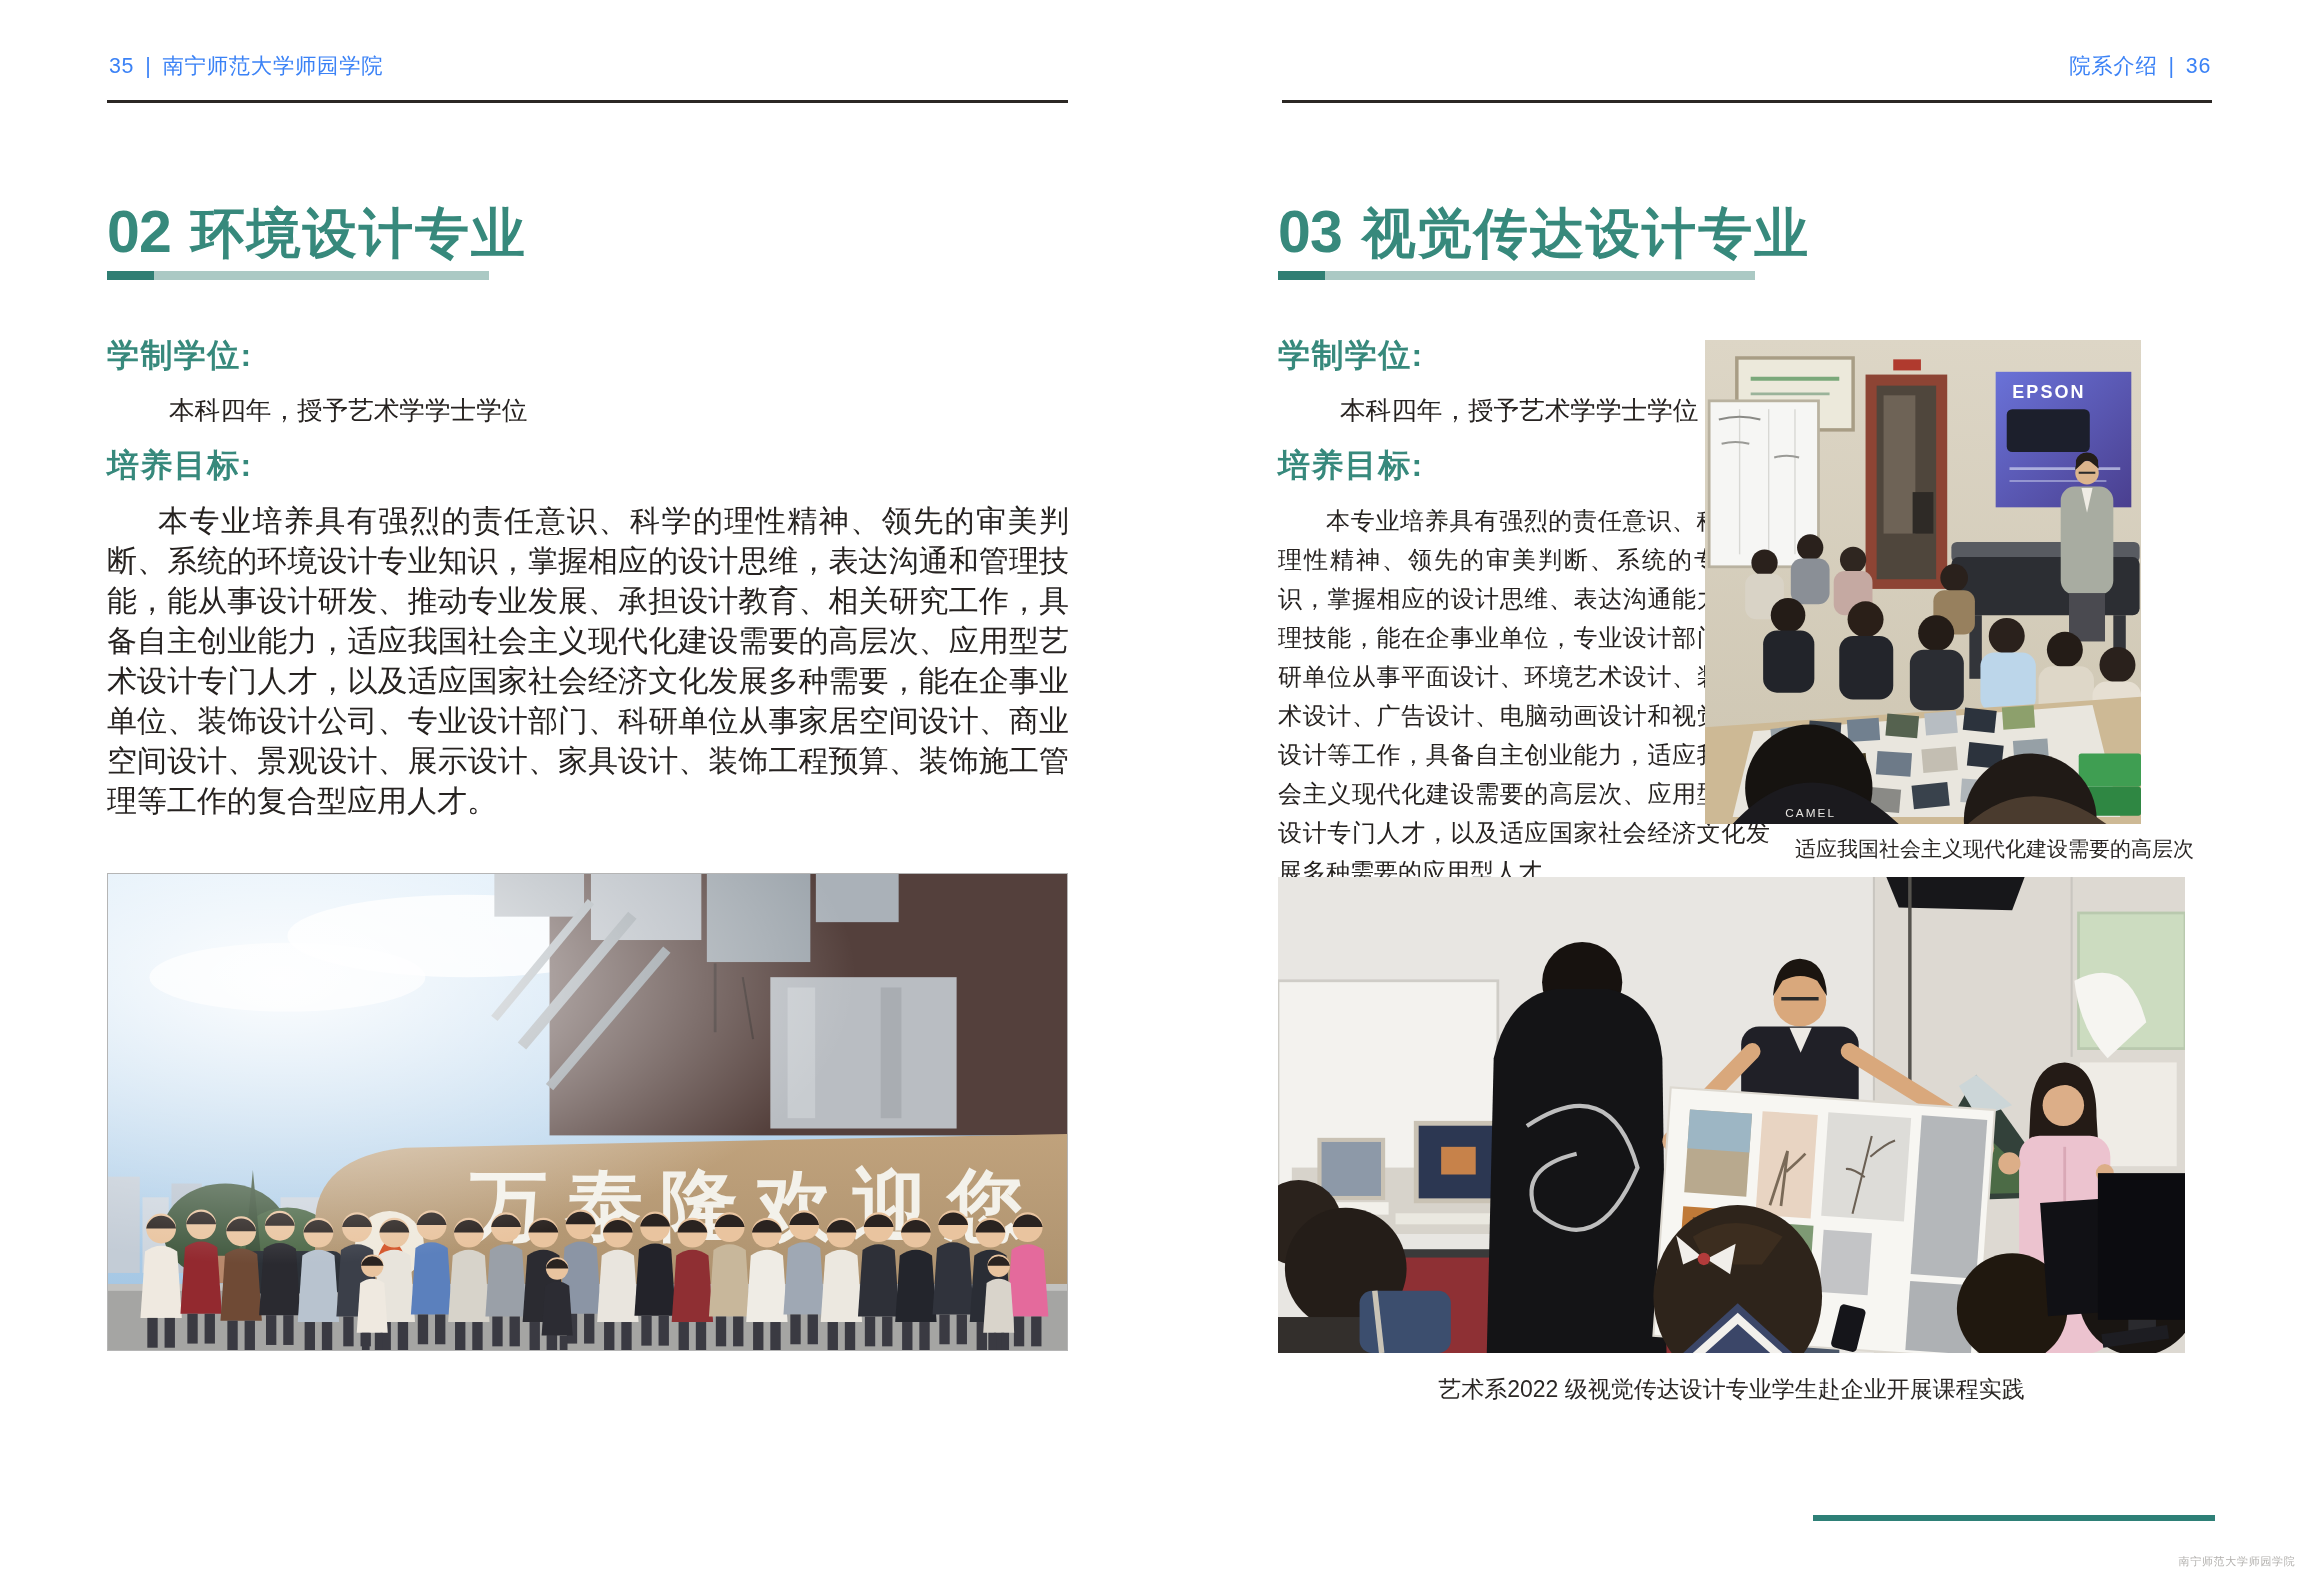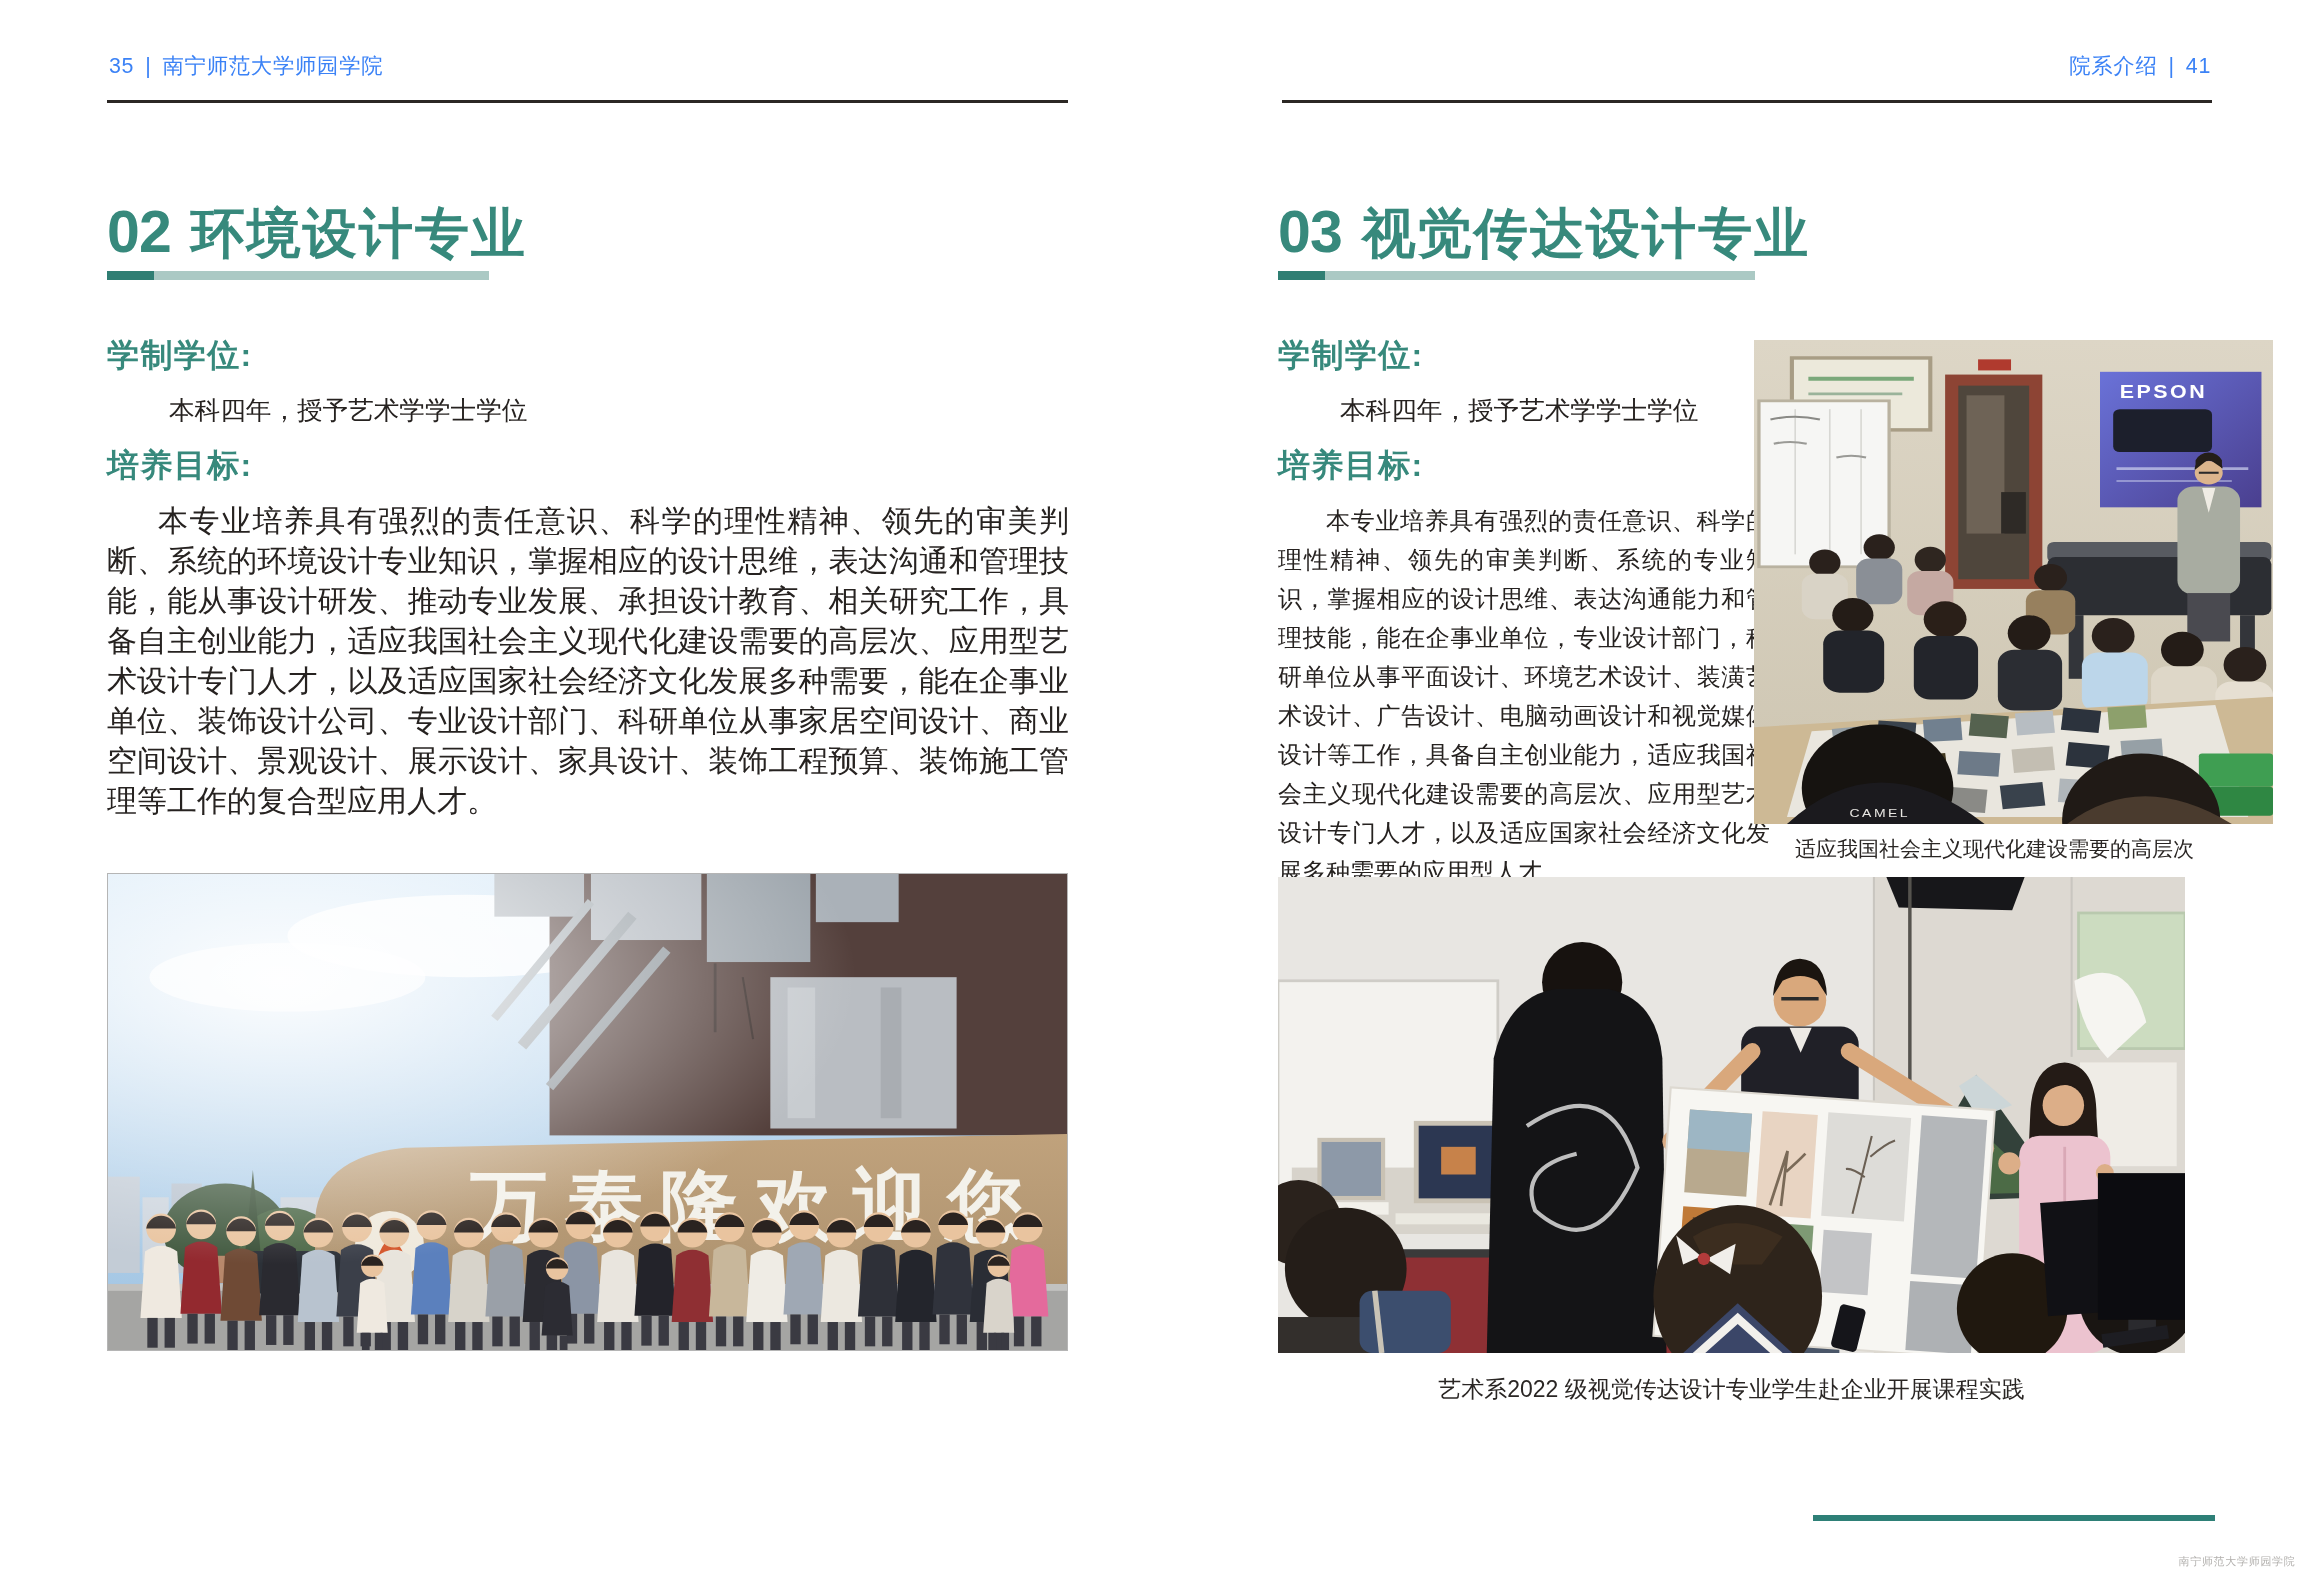--- a/index.html
+++ b/index.html
@@ -25,39 +25,39 @@
   .tsep-left{left:107px;width:382px}
   .tsep-right{left:1278px;width:477px}
   .shead{position:absolute;font-size:32px;font-weight:800;color:var(--accent-teal,#37897C);letter-spacing:1.4px;white-space:nowrap}
   .degree{position:absolute;font-size:25.6px;color:#262220;white-space:nowrap}
   .para{position:absolute;font-size:30px;line-height:40px;text-align:justify;color:#262220;text-indent:51px}
   .para-left{left:107px;top:501px;width:962px}
   .para-right{left:1278px;top:501px;width:492px;font-size:24px;line-height:39px;text-indent:48px}
   .photo{position:absolute;background:#ddd;overflow:hidden}
   .photo svg{display:block;width:100%;height:100%}
   .photo-left{left:107px;top:873px;width:961px;height:478px;border:1.4px solid #b5b5b5}
-  .photo-rt{left:1754px;top:340px;width:519px;height:484px}
+  .photo-rt{left:1705px;top:340px;width:436px;height:484px}
   .photo-rb{left:1278px;top:877px;width:907px;height:476px}
   .caption{position:absolute;text-align:center;color:#2a2624;white-space:nowrap}
   .caption-left{left:107px;top:1372px;width:961px;font-size:23px}
   .caption-rt{left:1756px;top:835px;width:477px;font-size:21px}
   .caption-rb{left:1278px;top:1374px;width:907px;font-size:23px}
   .tealbar{position:absolute;left:1813px;top:1515px;width:402px;height:6.2px;background:var(--footer-bar,#2E8077)}
   .watermark{position:absolute;right:23.5px;top:1554px;font-size:11px;color:#b3b1ae;letter-spacing:0.7px}
 </style>
 </head>
 <body>
 
 <div class="page">
 
   <div class="hdr hdr-left">
     <span>35</span><span class="sep">|</span><span>南宁师范大学师园学院</span>
   </div>
   <div class="hdr hdr-right">
-    <span>院系介绍</span><span class="sep">|</span><span>41</span>
+    <span>院系介绍</span><span class="sep">|</span><span>36</span>
   </div>
   <div class="rule rule-left"></div>
   <div class="rule rule-right"></div>
 
   <h1 class="title title-left"><span class="num">02</span><span>环境设计专业</span></h1>
   <div class="tsep tsep-left"></div>
 
   <div class="shead" style="left:107px;top:334px">学制学位:</div>
   <div class="degree" style="left:169px;top:393px">本科四年，授予艺术学学士学位</div>
   <div class="shead" style="left:107px;top:444px">培养目标:</div>

